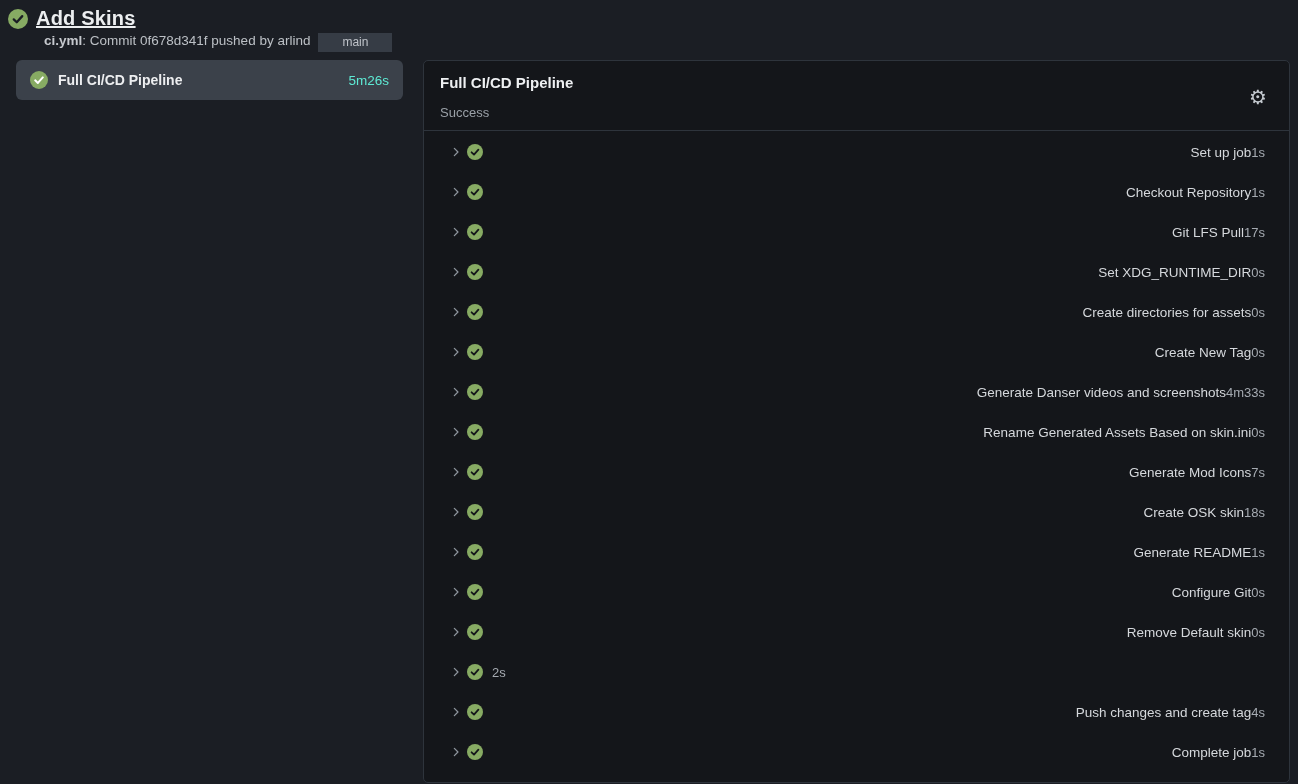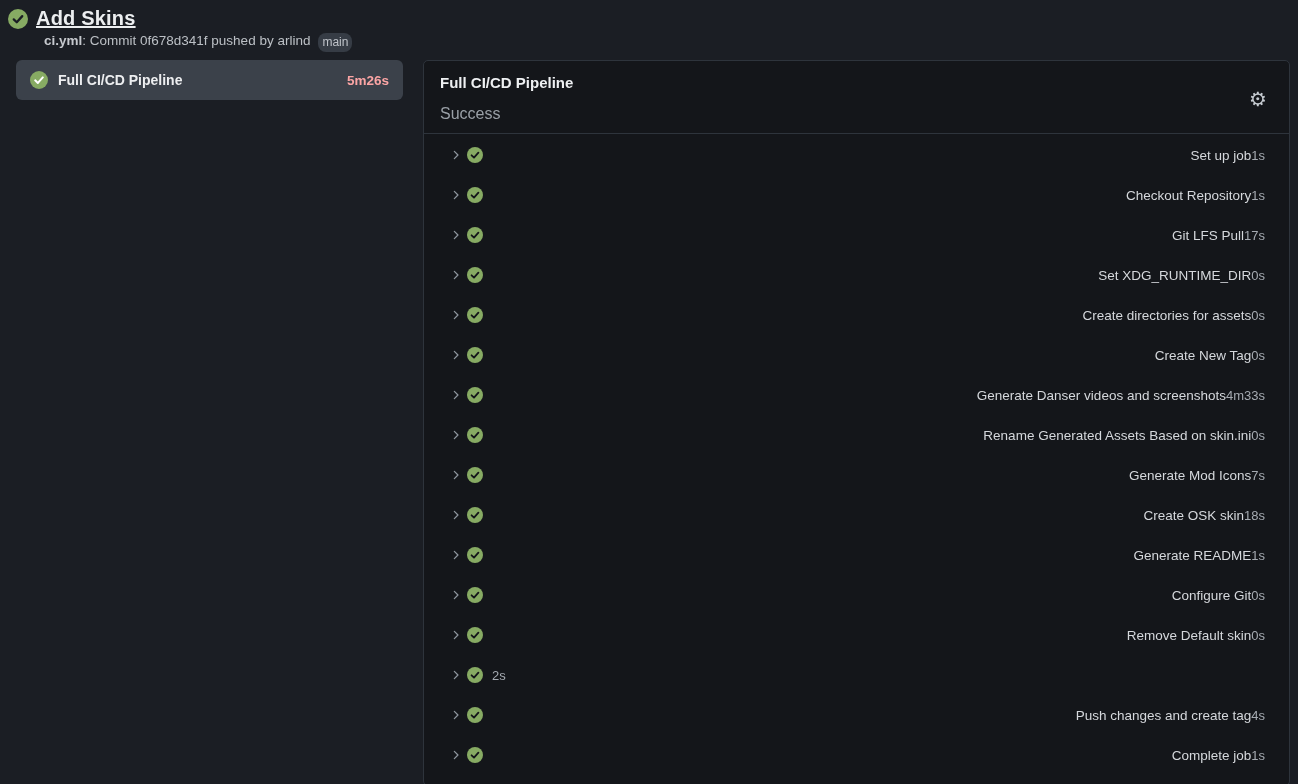--- a/index.html
+++ b/index.html
@@ -22,44 +22,44 @@
     color:var(--text-main);
   }
   
   .run-header{padding:7px 12px 0 8px;}
   .run-title-row{display:flex;align-items:center;gap:8px;}
   .run-title{font-size:20px;font-weight:600;color:var(--text-bright);letter-spacing:.2px;text-decoration:underline;}
   .run-subtitle{margin-left:36px;margin-top:3px;font-size:13.5px;color:#bcc0c5;display:flex;}
   .wf-file{font-weight:700;color:#c6c9ce;}
   .branch-badge{
     margin-left:8px;background:var(--badge-bg,#363c45);color:#bfc3c9;
-    font-size:12px;padding:2px 4px;border-radius:8px;line-height:15px;cursor:pointer;
+    font-size:12px;padding:2px 24px;border-radius:0;line-height:15px;cursor:pointer;
   }
   
   .content{display:flex;align-items:flex-start;gap:20px;padding:8px 8px 8px 16px;}
   .jobs-sidebar{width:387px;flex-shrink:0;}
   .job-item{
     display:flex;align-items:center;gap:10px;height:40px;padding:0 14px;
     background:var(--sidebar-item-bg,#3b414a);border-radius:6px;cursor:pointer;
   }
   .job-name{font-size:14px;font-weight:700;color:#edeef0;flex:1;}
-  .job-duration{font-size:13.5px;font-weight:700;color:#fca5a5;}
+  .job-duration{font-size:13.5px;font-weight:400;color:#5eead4;}
   
   .run-panel{
     flex:1;background:var(--panel-bg,#14161a);
     border:1px solid var(--border,#2e343c);border-radius:5px;
     min-height:714px;
   }
   .panel-header{
     display:flex;align-items:center;justify-content:space-between;
     padding:13px 20px 10px 16px;border-bottom:1px solid var(--border,#2e343c);
     min-height:63px;
   }
   .panel-title{font-size:15px;font-weight:600;color:#eef0f2;}
-  .panel-status{font-size:16px;color:var(--text-muted);margin-top:14px;}
+  .panel-status{font-size:13px;color:var(--text-muted);margin-top:14px;}
   .gear-btn{
     background:none;border:none;cursor:pointer;color:#c6cbd1;
     font-size:20px;line-height:20px;padding:2px;font-family:"DejaVu Sans",sans-serif;
   }
   
   .steps-list{padding:1px 0 10px 0;}
   .step-row{display:flex;align-items:center;height:40px;padding:0 24px;cursor:pointer;text-align:right;}
   .chevron{width:16px;display:inline-flex;align-items:center;justify-content:center;flex-shrink:0;}
   .step-row .status-icon{margin-left:3px;margin-right:9px;}
   .step-name{font-size:13.5px;color:var(--text-main);flex:1;}

